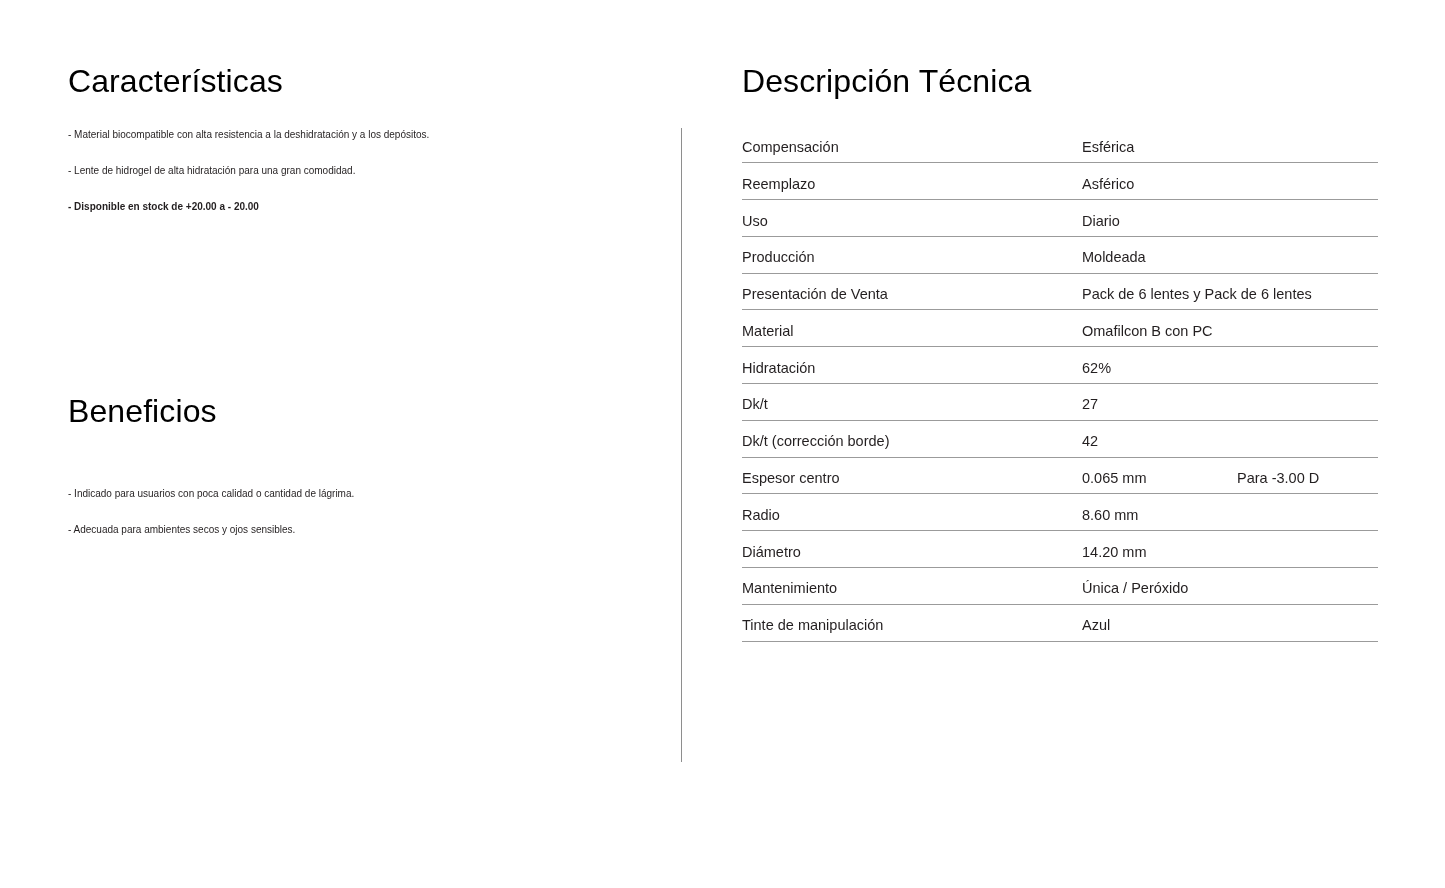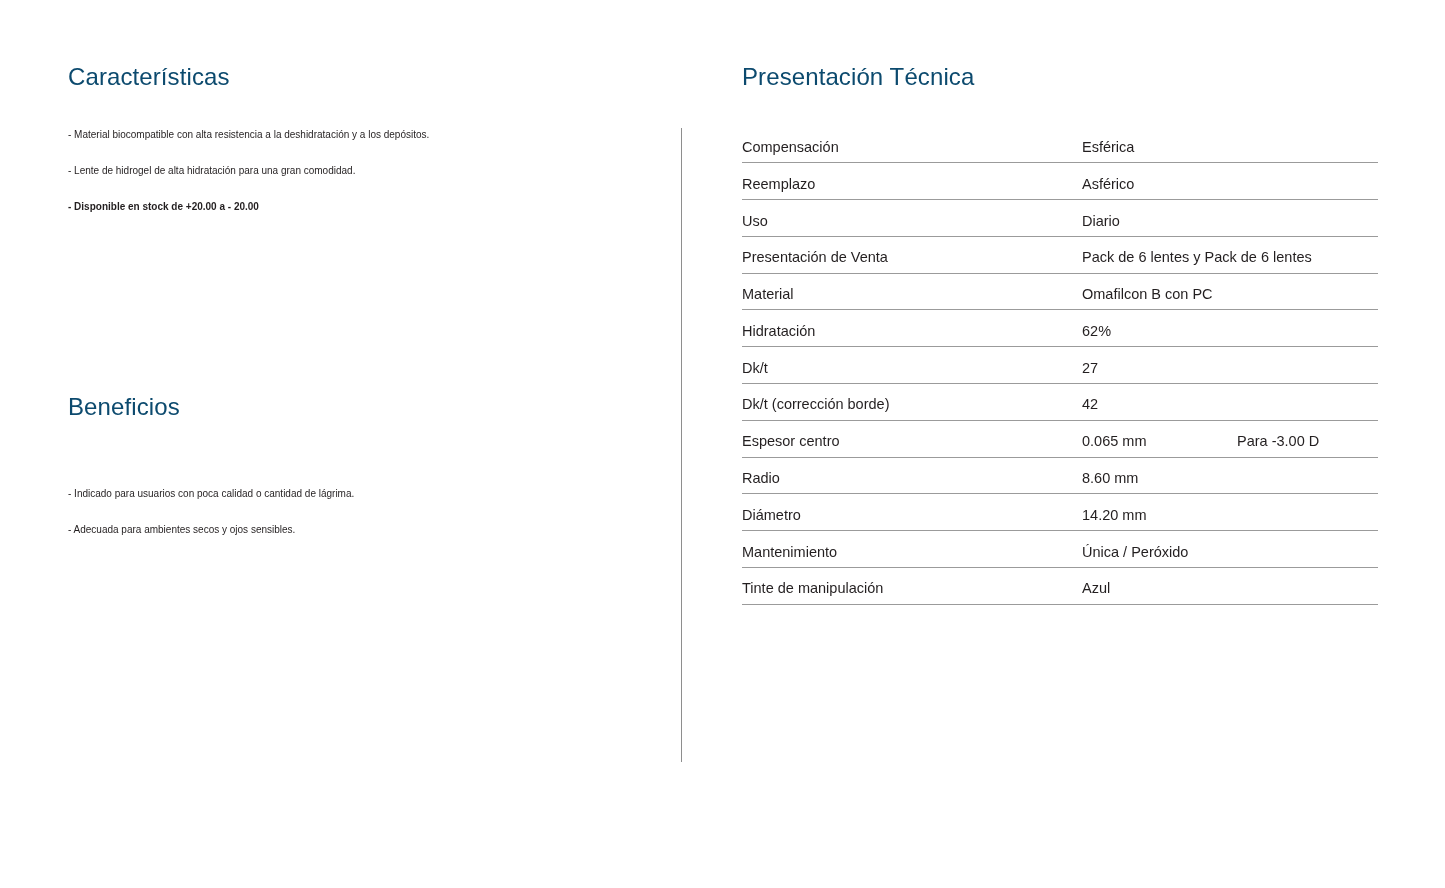--- a/index.html
+++ b/index.html
@@ -38,22 +38,22 @@
     width: 580px;
   }
   .right-col {
     position: absolute;
     left: 742px;
     top: 0;
     width: 640px;
   }
 
   .section-heading {
-    color: #0c4a6e;
-    font-size: 24px;
+    color: #000000;
+    font-size: 32px;
     font-weight: 400;
     letter-spacing: 0.1px;
     line-height: 1.1;
     margin: 0;
     white-space: nowrap;
   }
   .heading-caracteristicas { position: absolute; left: 0; top: 64px; }
   .heading-beneficios      { position: absolute; left: 0; top: 394px; }
   .heading-descripcion     { position: absolute; left: 0; top: 64px; }
 
@@ -120,37 +120,42 @@
     <ul class="bullet-list bullets-beneficios">
       <li class="bullet-item">- Indicado para usuarios con poca calidad o cantidad de lágrima.</li>
       <li class="bullet-item">- Adecuada para ambientes secos y ojos sensibles.</li>
     </ul>
   </div>
 
   <div class="col-divider"></div>
 
   <div class="right-col">
 
-    <h2 class="section-heading heading-descripcion">Presentación Técnica</h2>
+    <h2 class="section-heading heading-descripcion">Descripción Técnica</h2>
 
     <table class="spec-table">
       <tbody>
           <tr>
             <td class="cell-label">Compensación</td>
             <td class="cell-value">Esférica</td>
             <td class="cell-note"></td>
           </tr>
           <tr>
             <td class="cell-label">Reemplazo</td>
             <td class="cell-value">Asférico</td>
             <td class="cell-note"></td>
           </tr>
           <tr>
             <td class="cell-label">Uso</td>
             <td class="cell-value">Diario</td>
+            <td class="cell-note"></td>
+          </tr>
+          <tr>
+            <td class="cell-label">Producción</td>
+            <td class="cell-value">Moldeada</td>
             <td class="cell-note"></td>
           </tr>
           <tr>
             <td class="cell-label">Presentación de Venta</td>
             <td class="cell-value">Pack de 6 lentes y Pack de 6 lentes</td>
             <td class="cell-note"></td>
           </tr>
           <tr>
             <td class="cell-label">Material</td>
             <td class="cell-value">Omafilcon B con PC</td>

